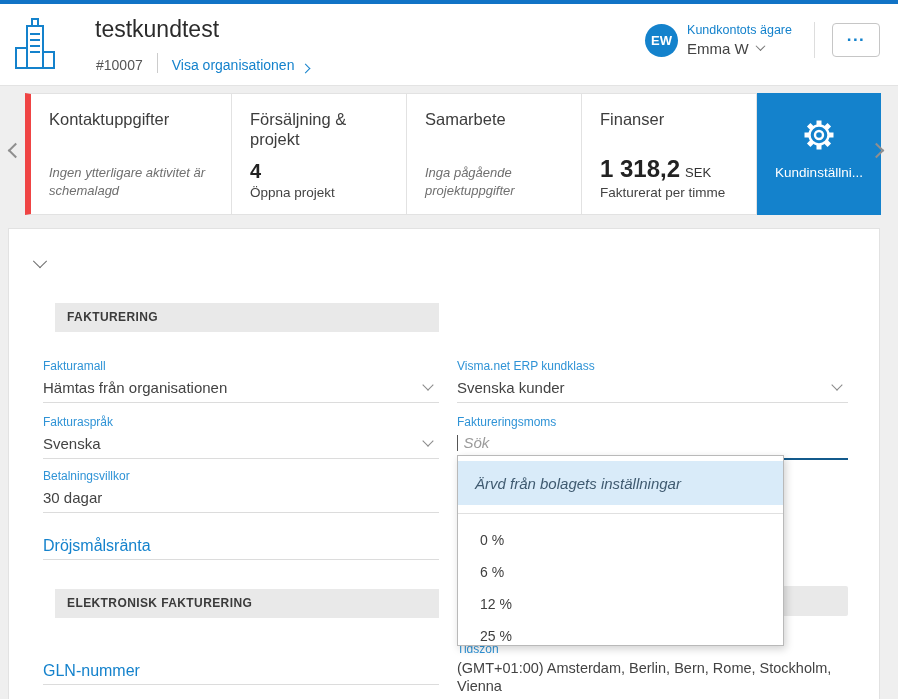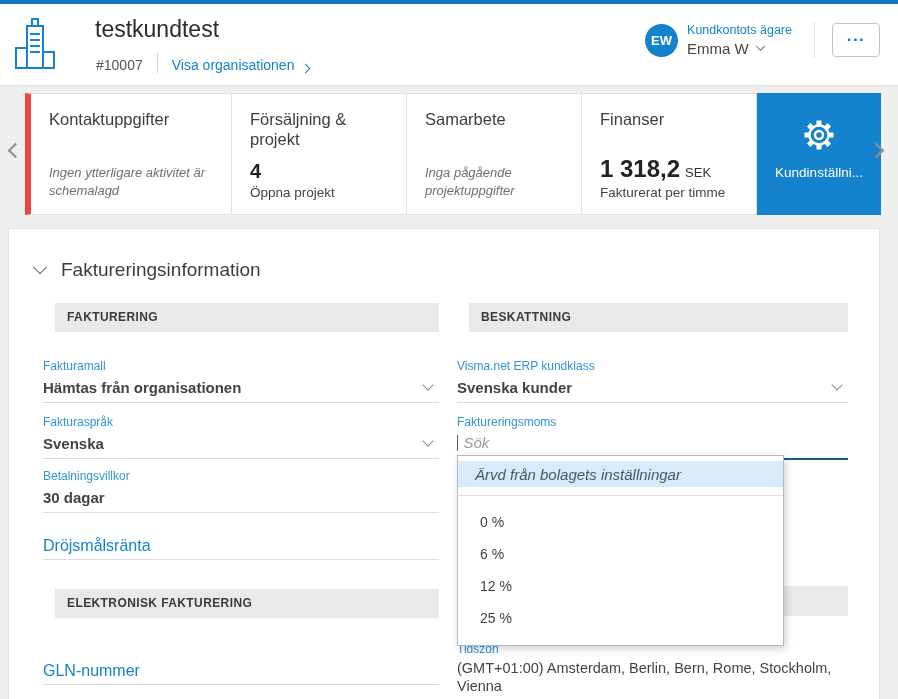--- a/index.html
+++ b/index.html
@@ -54,32 +54,32 @@
   .section-title { font-size:19px; color:#3d3d3d; }
 
   .col { position:absolute; top:0; bottom:0; }
   .col-left  { left:34px;  width:396px; }
   .col-right { left:448px; width:391px; }
 
   .bar { position:absolute; left:12px; right:0; height:29px; background:#e9e9e9; font-size:12px; font-weight:bold; color:#3b3b3b; letter-spacing:0.4px; line-height:29px; padding:0 12px; }
 
   .field { position:absolute; left:0; right:0; }
   .flabel { font-size:12px; color:#2f93d6; line-height:14px; margin-bottom:5px; }
-  .fvalue { position:relative; font-size:15px; color:#434343; line-height:19px; padding:0 24px 5px 0; border-bottom:1px solid #dcdcdc;font-weight:bold; }
+  .fvalue { position:relative; font-size:15px; color:#434343; line-height:19px; padding:0 24px 5px 0; border-bottom:1px solid #dcdcdc; }
   .fvalue.noarrow { padding-right:0; }
   .sel-chev { position:absolute; right:7px; top:3px; width:8px; height:8px; border-right:1.5px solid #8a8a8a; border-bottom:1.5px solid #8a8a8a; transform:rotate(45deg); }
   .field-empty { position:absolute; left:0; right:0; font-size:16px; color:#1482cc; line-height:20px; padding-bottom:3px; border-bottom:1px solid #dcdcdc; cursor:pointer; }
 
   .finput { position:relative; border-bottom:2px solid #135a8c; padding-bottom:6px; line-height:18px; }
   .caret { display:inline-block; width:1px; height:16px; background:#555; vertical-align:text-bottom; margin-right:1px; }
   .placeholder { font-style:italic; font-size:15px; color:#9b9b9b; }
 
   
   .dropdown { position:absolute; left:0; top:226px; width:327px; height:191px; background:#fff; border:1px solid #b9b9b9; box-shadow:2px 3px 8px rgba(0,0,0,0.18); z-index:10; padding-top:5px; }
-  .opt-inherit { height:26px; background:#d9ebf9; display:flex; align-items:center; padding:8px 17px; font-style:italic; font-size:15px; color:#3f5a70; cursor:pointer; }
+  .opt-inherit { height:44px; background:#d9ebf9; display:flex; align-items:center; padding:8px 17px; font-style:italic; font-size:15px; color:#3f5a70; cursor:pointer; }
   .opt-sep { margin-top:8px; border-top:1px solid #e0e0e0; padding-top:10px; }
   .opt { height:32px; line-height:32px; padding:0 22px; font-size:14px; color:#3f3f3f; cursor:pointer; }
 
   .graybar2 { position:absolute; left:0; right:0; top:357px; height:30px; background:#e9e9e9; border-radius:2px; z-index:1; }
   .tz-label { position:absolute; left:0; top:413px; z-index:1; }
   .tz-value { position:absolute; left:0; right:0; top:430px; font-size:14.5px; color:#434343; line-height:18px; padding-bottom:8px; border-bottom:1px solid #dcdcdc; z-index:1; }
 </style>
 </head>
 <body>
 
@@ -166,21 +166,20 @@
       </svg>
       <div class="cs-label">Kundinställni...</div>
     </div>
   </div>
   <div class="car-arrow right"></div>
 </div>
 
 <div class="main-card">
   <div class="section-head">
     <span class="chev-down-md"></span>
-    <span class="section-title">Faktureringsinformation</span>
   </div>
 
   <div class="col col-left">
     <div class="bar" style="top:74px;">FAKTURERING</div>
 
     <div class="field" style="top:130px;">
       <div class="flabel">Fakturamall</div>
       <div class="fvalue">
         <span>Hämtas från organisationen</span>
         <span class="sel-chev"></span>
@@ -203,21 +202,20 @@
     </div>
 
     <div class="field-empty" style="top:307px;">Dröjsmålsränta</div>
 
     <div class="bar" style="top:360px;">ELEKTRONISK FAKTURERING</div>
 
     <div class="field-empty" style="top:432px;">GLN-nummer</div>
   </div>
 
   <div class="col col-right">
-    <div class="bar" style="top:74px;">BESKATTNING</div>
 
     <div class="field" style="top:130px;">
       <div class="flabel">Visma.net ERP kundklass</div>
       <div class="fvalue">
         <span>Svenska kunder</span>
         <span class="sel-chev"></span>
       </div>
     </div>
 
     <div class="field" style="top:186px;">

